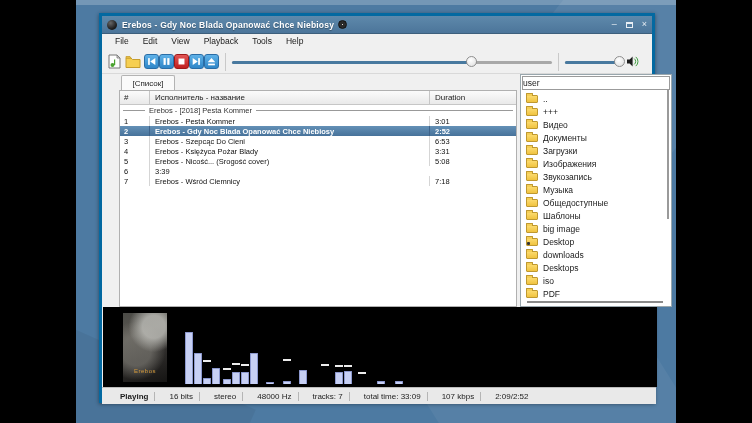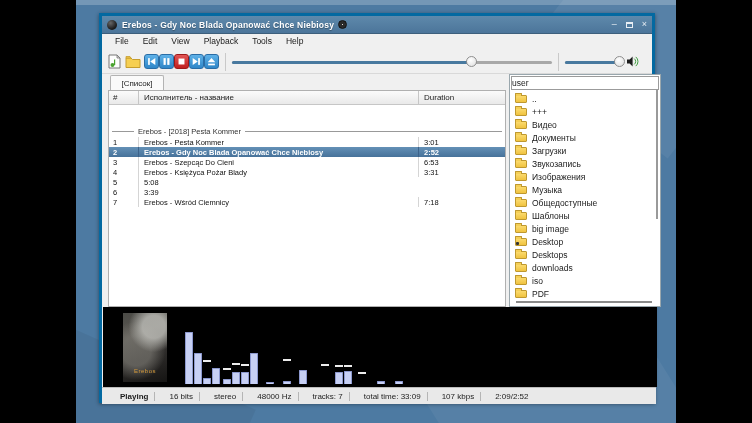--- a/index.html
+++ b/index.html
@@ -61,37 +61,37 @@
   .slider .fill { position:absolute; left:0; top:7px; height:3px;
                   background:#48799f; border-radius:2px; }
   .slider .knob { position:absolute; top:2px; width:11px; height:11px; border-radius:50%;
                   background:radial-gradient(circle at 40% 35%, #ffffff, #dcdcdc);
                   border:1px solid #8f8f8f; }
   .seek { width:320px; }
   .vol  { width:58px; }
   .speaker { margin-left:3px; display:flex; align-items:center; }
 
   
-  .content { position:absolute; left:5px; top:58px; width:554px; height:233px; background:#f0f0f0; }
+  .content { position:absolute; left:16px; top:58px; width:554px; height:233px; background:#f0f0f0; }
 
   .pl-panel { position:absolute; left:1px; top:0; width:398px; height:233px; }
   .pl-tab { position:absolute; left:2px; top:1px; width:54px; height:15px;
             background:#fafafa; border:1px solid #b3b3b3; border-bottom:none;
             border-radius:2px 2px 0 0; font-size:8px; color:#222;
             display:flex; align-items:center; justify-content:center; }
   .pl-table { position:absolute; left:0; top:16px; width:398px; height:217px;
               background:#fff; border:1px solid #b0b0b0; }
   .pl-header { display:flex; height:14px;
                background:linear-gradient(#fbfbfb,#e9e9e9); border-bottom:1px solid #c6c6c6;
                font-size:8px; color:#222; }
   .ph-num { width:30px; border-right:1px solid #c6c6c6; padding:2px 0 0 4px; }
   .ph-title { flex:1; border-right:1px solid #c6c6c6; padding:2px 0 0 5px; }
   .ph-dur { width:86px; padding:2px 0 0 5px; }
   .group-row { display:flex; align-items:center; height:11px; font-size:7.5px; color:#333;
-               padding:0 3px;margin-top:21px; }
+               padding:0 3px; }
   .group-row::before { content:""; width:22px; height:1px; background:#999; margin-right:4px; }
   .group-row::after { content:""; flex:1; height:1px; background:#999; margin-left:4px; }
   .prow { display:flex; height:10px; font-size:7.5px; color:#111; align-items:center; }
   .prow .c-num { width:30px; padding-left:4px; border-right:1px solid #d5d5d5; height:10px;
                  display:flex; align-items:center; }
   .prow .c-title { flex:1; padding-left:5px; border-right:1px solid #d5d5d5; height:10px;
                  display:flex; align-items:center; white-space:nowrap; overflow:hidden; }
   .prow .c-dur { width:86px; padding-left:5px; height:10px; display:flex; align-items:center; }
   .prow.selected { background:linear-gradient(#6390b6,#47729a); color:#fff; font-weight:bold; }
   .prow.selected .c-num, .prow.selected .c-title { border-right-color:#3d628a; }
@@ -265,20 +265,21 @@
             <span class="c-title">Erebos - Szepcąc Do Cieni</span>
             <span class="c-dur">6:53</span>
           </div>
           <div class="prow">
             <span class="c-num">4</span>
             <span class="c-title">Erebos - Księżyca Pożar Blady</span>
             <span class="c-dur">3:31</span>
           </div>
           <div class="prow">
             <span class="c-num">5</span>
+            <span class="c-title">Erebos - Nicość... (Srogość cover)</span>
             <span class="c-dur">5:08</span>
           </div>
           <div class="prow">
             <span class="c-num">6</span>
             <span class="c-dur">3:39</span>
           </div>
           <div class="prow">
             <span class="c-num">7</span>
             <span class="c-title">Erebos - Wśród Ciemnicy</span>
             <span class="c-dur">7:18</span>
@@ -304,25 +305,25 @@
           <div class="fb-item">
               <span class="folder"></span>
               <span>Документы</span>
             </div>
           <div class="fb-item">
               <span class="folder"></span>
               <span>Загрузки</span>
             </div>
           <div class="fb-item">
               <span class="folder"></span>
+              <span>Изображения</span>
+            </div>
+          <div class="fb-item">
+              <span class="folder"></span>
               <span>Звукозапись</span>
-            </div>
-          <div class="fb-item">
-              <span class="folder"></span>
-              <span>Изображения</span>
             </div>
           <div class="fb-item">
               <span class="folder"></span>
               <span>Музыка</span>
             </div>
           <div class="fb-item">
               <span class="folder"></span>
               <span>Общедоступные</span>
             </div>
           <div class="fb-item">
@@ -332,25 +333,25 @@
           <div class="fb-item">
               <span class="folder"></span>
               <span>big image</span>
             </div>
           <div class="fb-item">
               <span class="folder shortcut"></span>
               <span>Desktop</span>
             </div>
           <div class="fb-item">
               <span class="folder"></span>
+              <span>downloads</span>
+            </div>
+          <div class="fb-item">
+              <span class="folder"></span>
               <span>Desktops</span>
-            </div>
-          <div class="fb-item">
-              <span class="folder"></span>
-              <span>downloads</span>
             </div>
           <div class="fb-item">
               <span class="folder"></span>
               <span>iso</span>
             </div>
           <div class="fb-item">
               <span class="folder"></span>
               <span>PDF</span>
             </div>
         </div>

